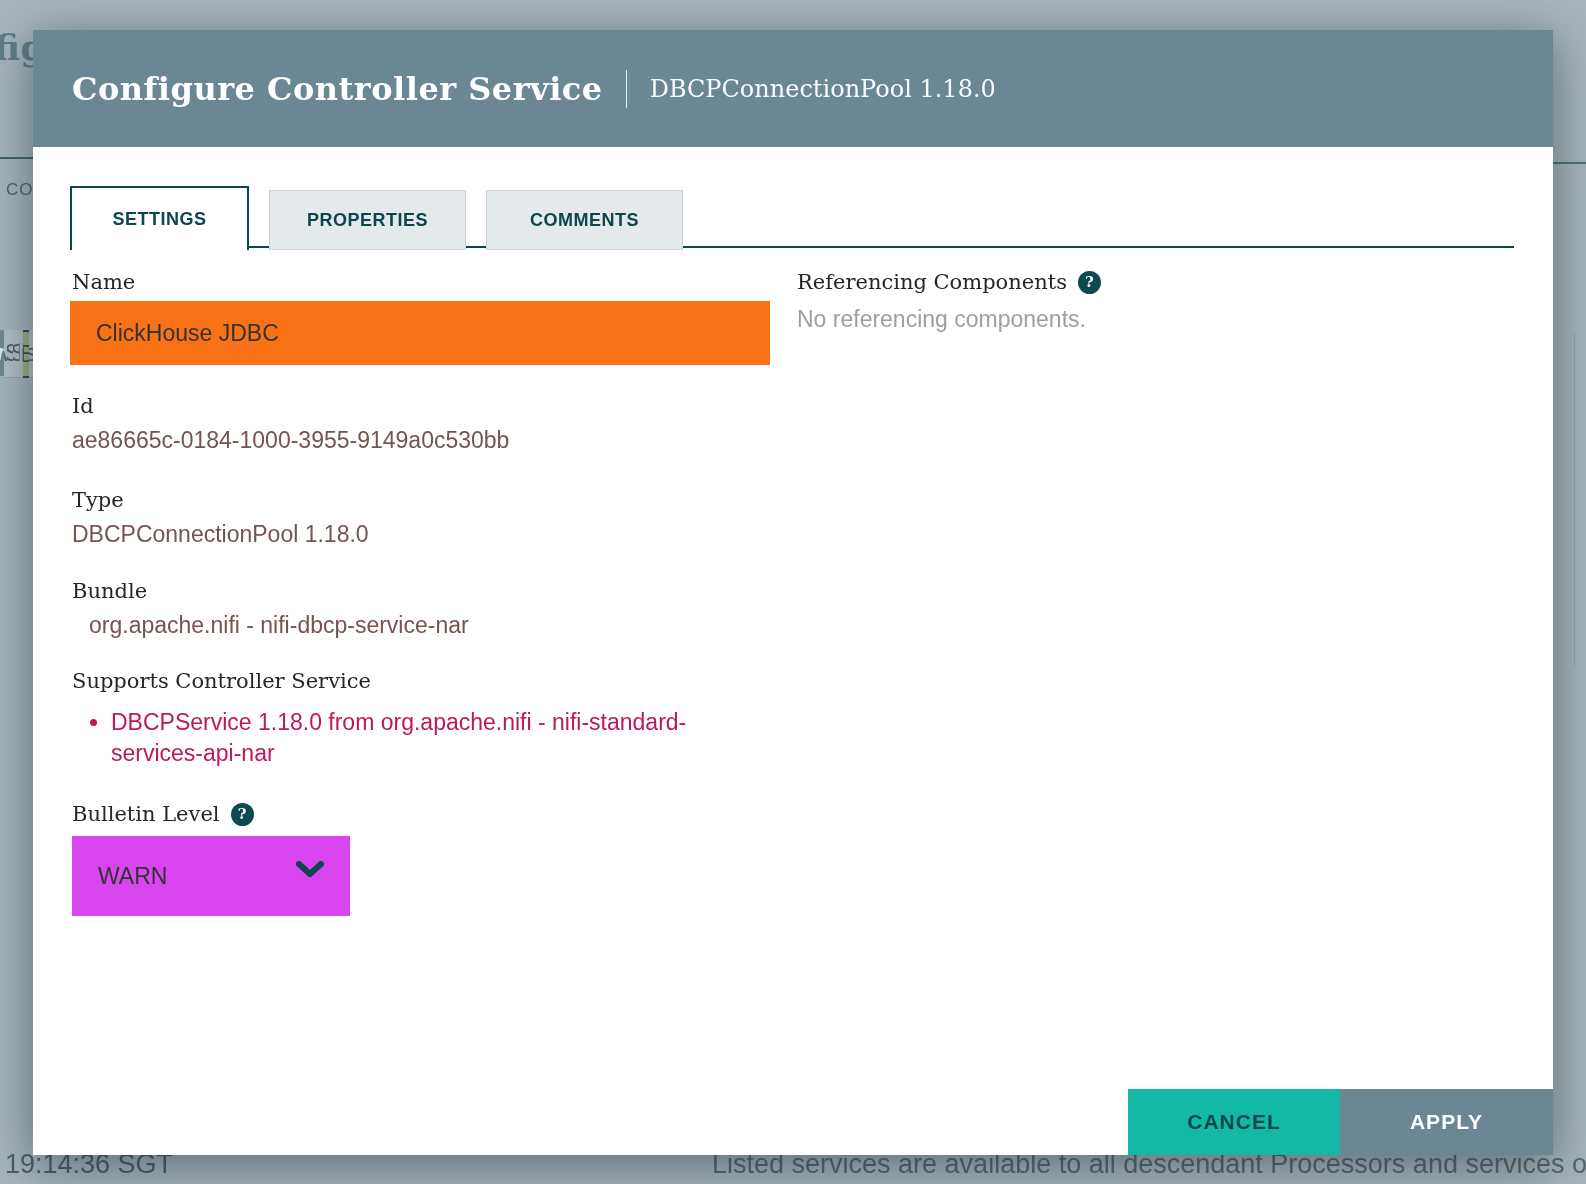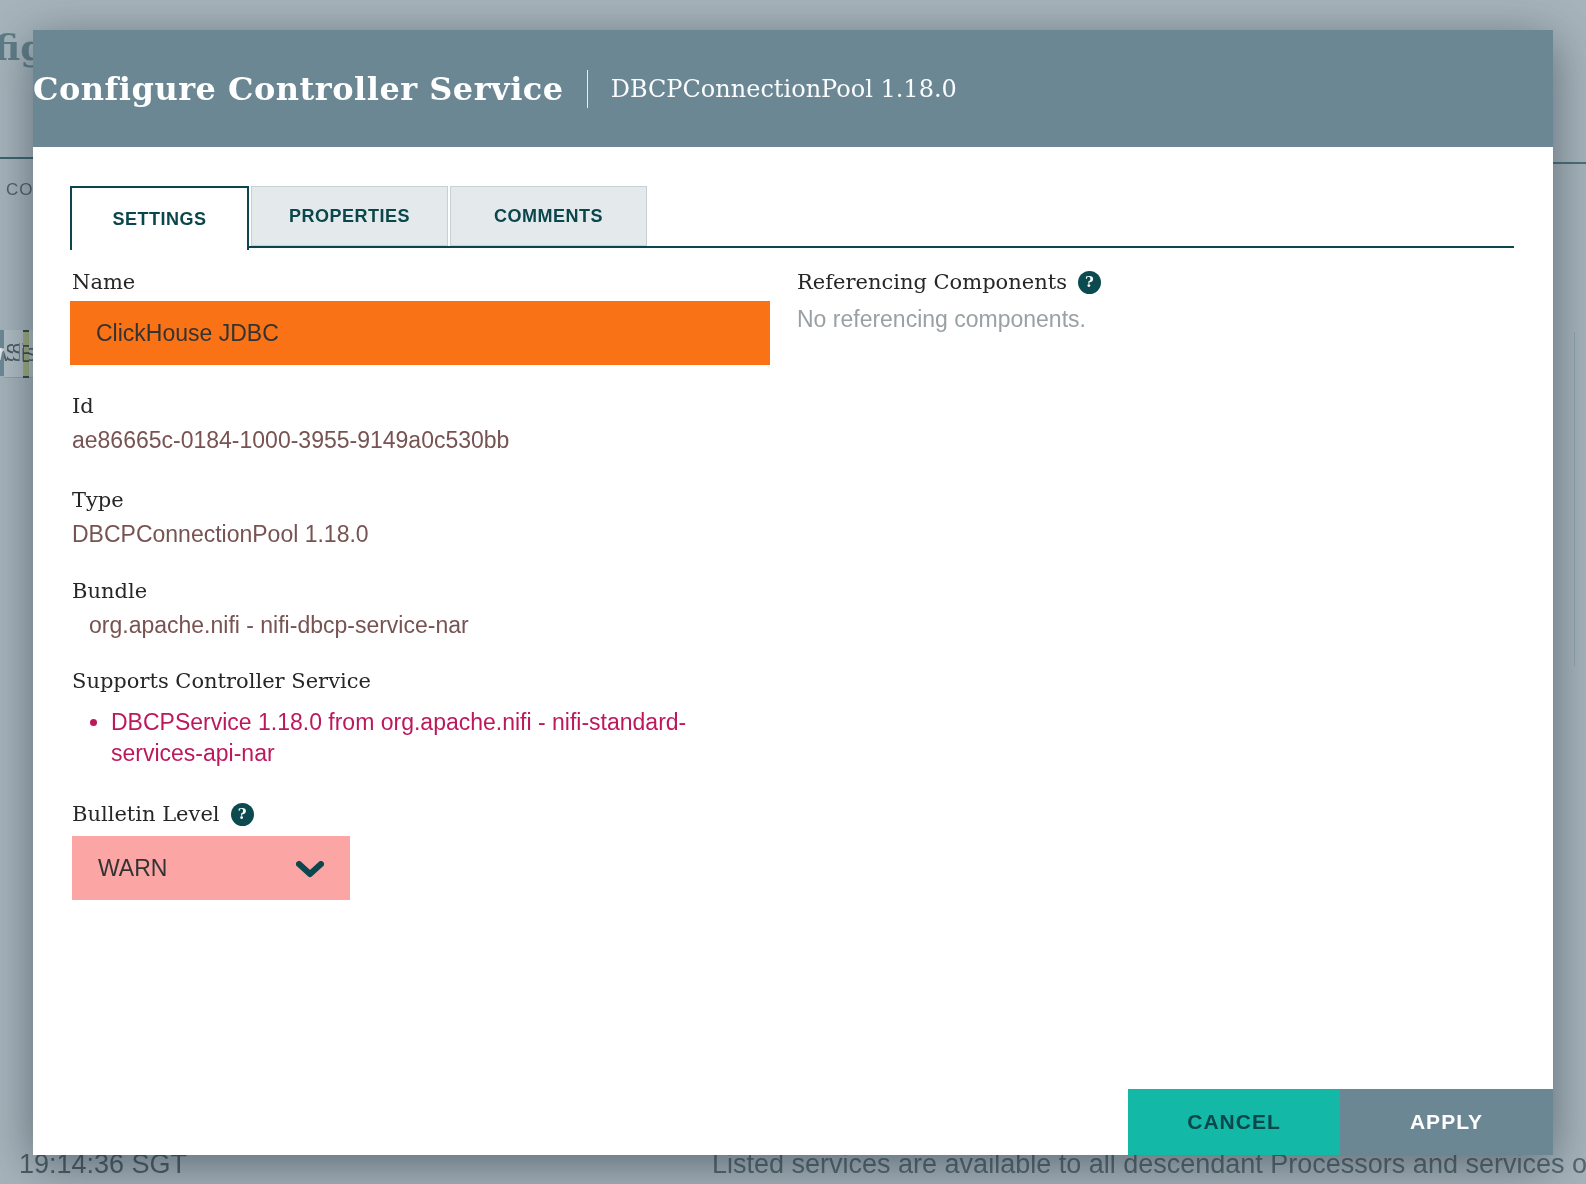--- a/index.html
+++ b/index.html
@@ -17,35 +17,35 @@
   .bg-table.left  { left:0; }
   .bg-table.right { left:1553px; }
   .bg-th { height:46px; background:#6e8a96; color:#e3eaed; font:bold italic 22px "Liberation Sans", sans-serif;
            display:flex; align-items:center; overflow:hidden; }
   .bg-tr { height:48px; background:#b2bec5; border-bottom:1px solid #90a3ac; color:#4e5d66;
            font:23px "Liberation Sans", sans-serif; display:flex; align-items:center; overflow:hidden; }
   .bg-tr span, .bg-th span { margin-left:-3px; white-space:nowrap; }
   .bg-tr.selected { background:#a0ad81; border-top:2px solid #35484f; border-bottom:2px solid #35484f; color:#3f4b52; }
   .bg-vline { position:absolute; left:1574px; top:332px; width:1px; height:334px; background:#90a3ac; }
 
-  .bg-footer-time { position:absolute; left:19px; top:1149px; font:27px "Liberation Sans", sans-serif; color:#4d5d65; }
+  .bg-footer-time { position:absolute; left:5px; top:1149px; font:27px "Liberation Sans", sans-serif; color:#4d5d65; }
   .bg-footer-text { position:absolute; left:712px; top:1149px; font:27px "Liberation Sans", sans-serif; color:#57676e; white-space:nowrap; }
 
   
   .modal { position:absolute; left:33px; top:30px; width:1520px; height:1125px; background:#ffffff;
            box-shadow:0 10px 45px rgba(20,35,45,.5); }
 
   .modal-header { position:absolute; left:0; top:0; width:100%; height:117px; background:#6b8794;
-                  display:flex; align-items:center; }
+                  display:flex; align-items:center; padding-left:39px; }
   .modal-title { font:bold 32px "DejaVu Serif", serif; color:#ffffff; letter-spacing:.5px; }
   .title-sep { width:1px; height:38px; background:rgba(255,255,255,.85); margin:0 23px; }
   .modal-subtitle { font:24px "DejaVu Serif", serif; color:#fbfcfd; }
 
   
-  .tabs { position:absolute; left:37px; top:156px; display:flex; gap:2px; z-index:3; }
+  .tabs { position:absolute; left:37px; top:156px; display:flex; gap:20px; z-index:3;align-items:flex-end; }
   .tab { display:flex; align-items:center; justify-content:center;
          font:bold 18px "Liberation Sans", sans-serif; color:#0a464c; letter-spacing:.5px; cursor:default; }
   .tab.active { width:179px; height:64px; background:#ffffff; border:2px solid #0a464c; border-bottom:none; }
   .tab.inactive { width:197px; height:60px; background:#e4e9eb; border:1px solid #c7d1d5; }
   .tab-underline { position:absolute; left:37px; top:216px; width:1444px; height:2px; background:#0a464c; z-index:1; }
 
   
   .field-label { position:absolute; font:21px "DejaVu Serif", serif; color:#262626; display:flex; align-items:center; gap:11px; }
   .field-value { position:absolute; font:23px "Liberation Sans", sans-serif; color:#775351; }
   .text-field { position:absolute; background:#f97316; display:flex; align-items:center; }
@@ -56,21 +56,21 @@
   .lbl-id { left:39px; top:364px; }
   .val-id { left:39px; top:397px; }
   .lbl-type { left:39px; top:458px; }
   .val-type { left:39px; top:491px; }
   .lbl-bundle { left:39px; top:549px; }
   .val-bundle { left:56px; top:582px; }
   .lbl-supports { left:39px; top:639px; }
   .supports-list { position:absolute; left:52px; top:677px; width:662px; list-style:disc; padding-left:26px;
                    font:23px "Liberation Sans", sans-serif; color:#be185d; line-height:31px; }
   .lbl-bulletin { left:39px; top:772px; }
-  .dropdown { left:39px; top:806px; width:278px; height:64px; position:absolute; background:#fca5a5;
+  .dropdown { left:39px; top:806px; width:278px; height:80px; position:absolute; background:#d946ef;
               display:flex; align-items:center; cursor:default; }
   .dropdown .dd-text { padding-left:26px; font:23px "Liberation Sans", sans-serif; color:#333333; }
   .dropdown svg { position:absolute; right:26px; top:25px; }
 
   
   .lbl-ref { left:764px; top:240px; }
   .ref-empty { position:absolute; left:764px; top:276px; font:23px "Liberation Sans", sans-serif; color:#9aa0a3; }
 
   .help-icon { width:23px; height:23px; border-radius:50%; background:#0b4a4f; color:#ffffff;
                font:bold 15px "DejaVu Serif", serif; display:inline-flex; align-items:center; justify-content:center; }

